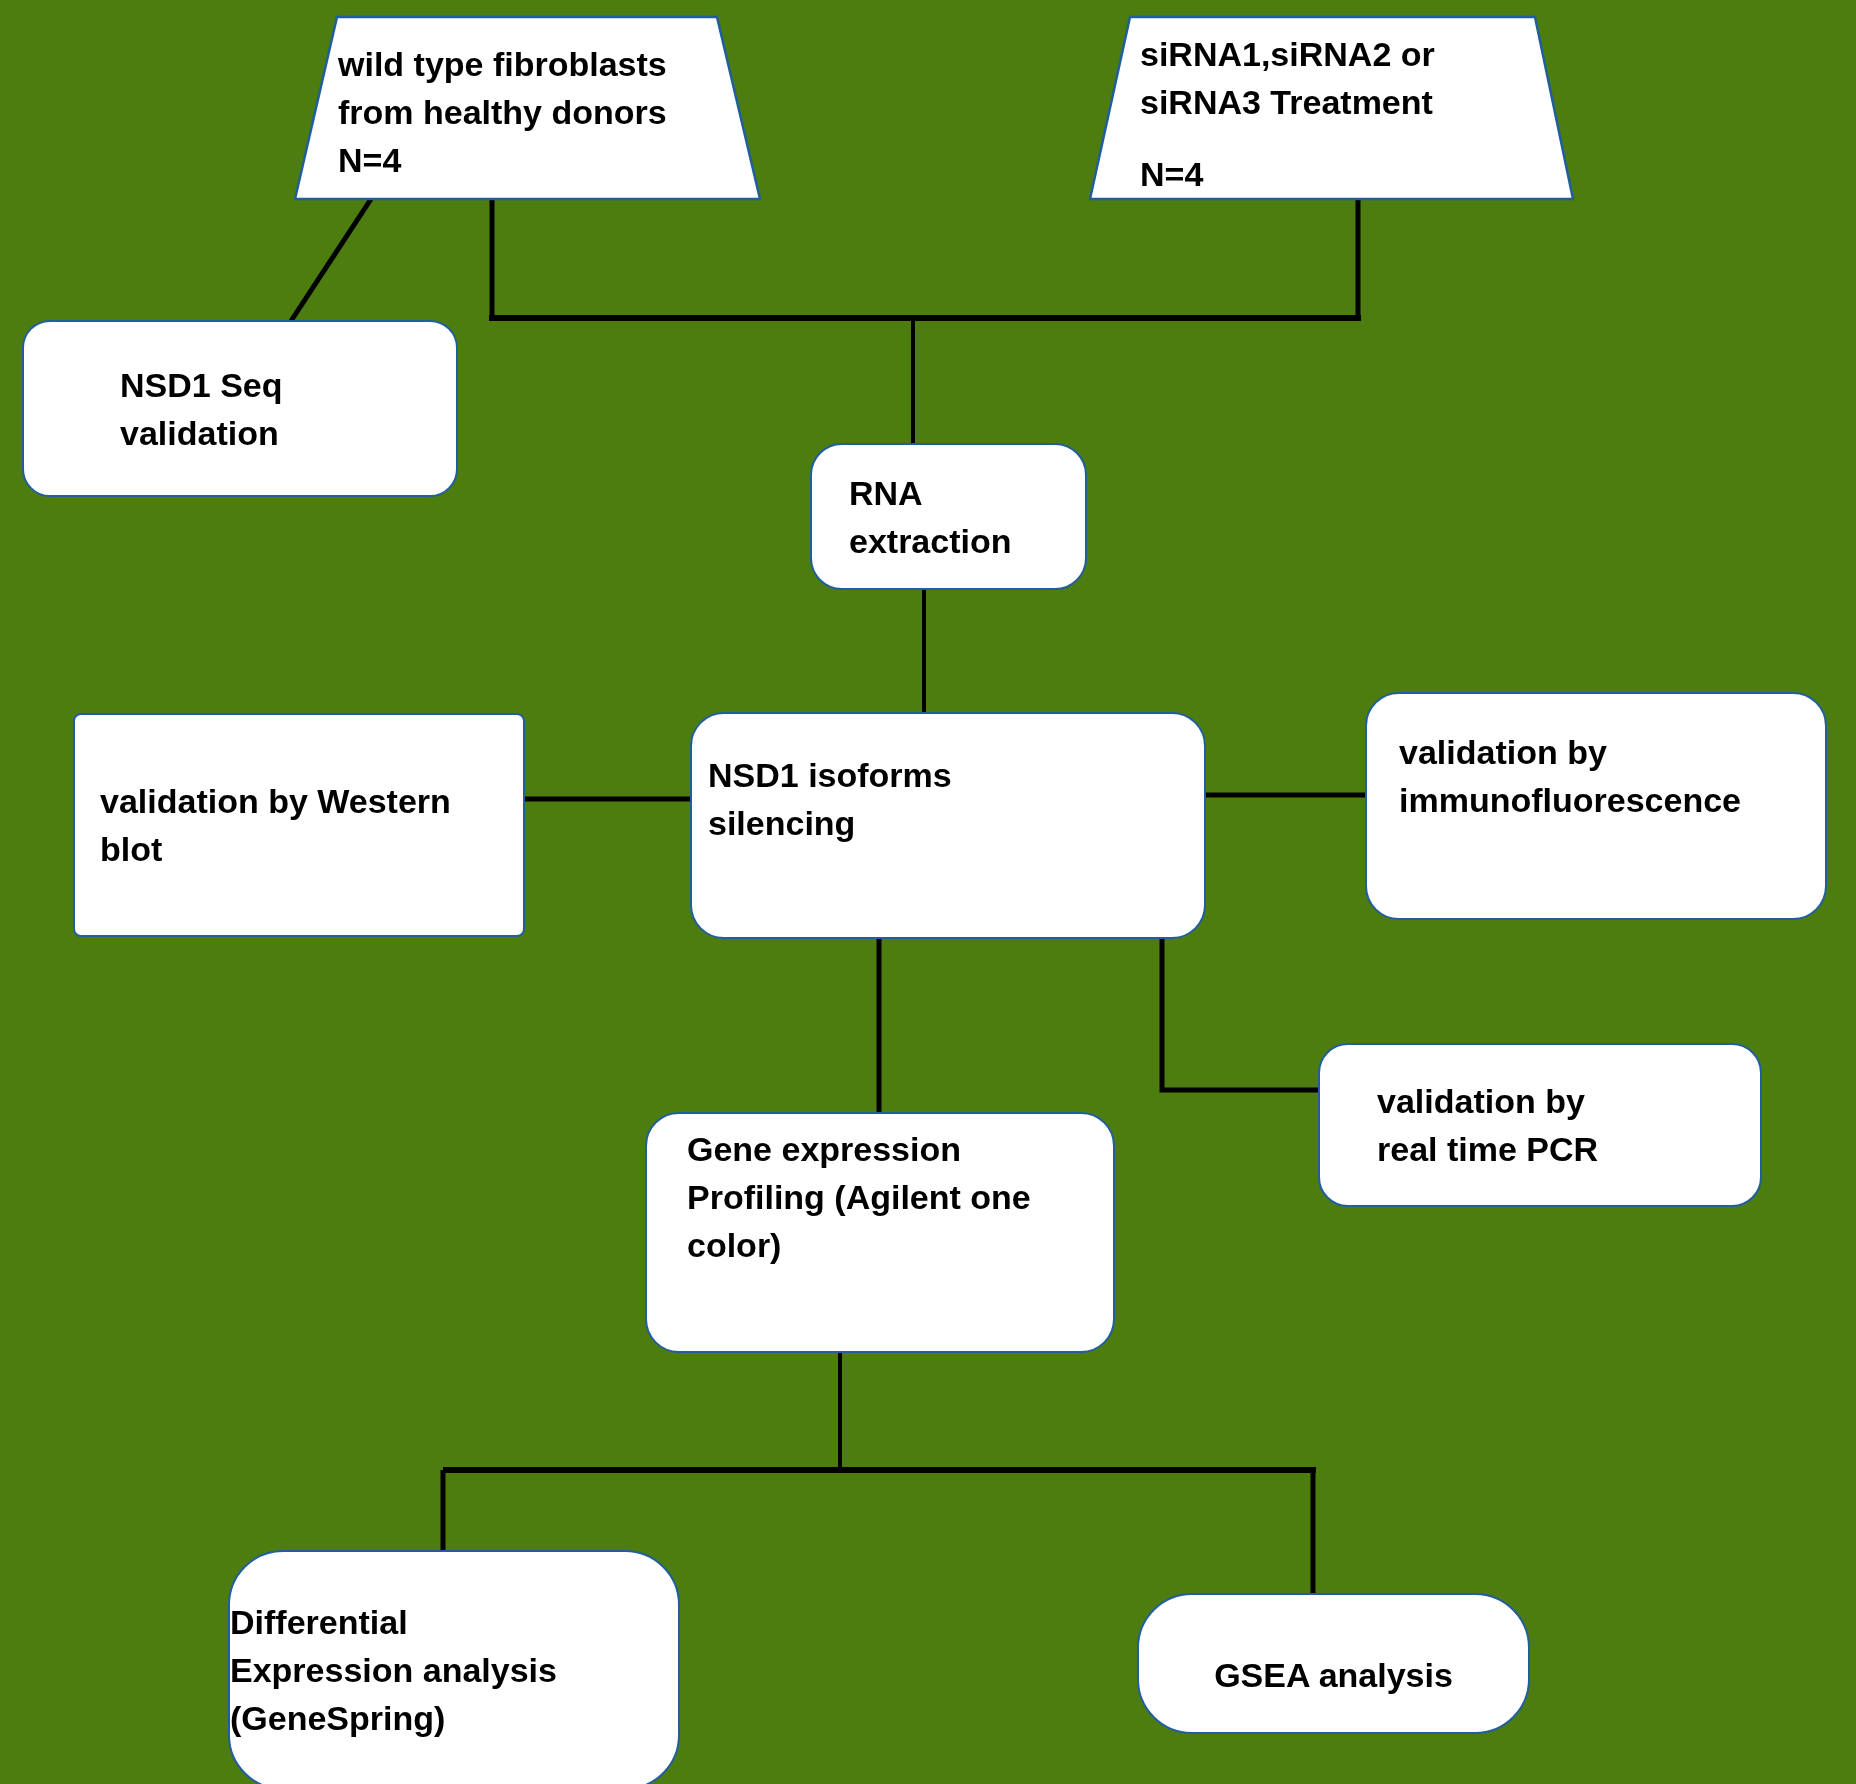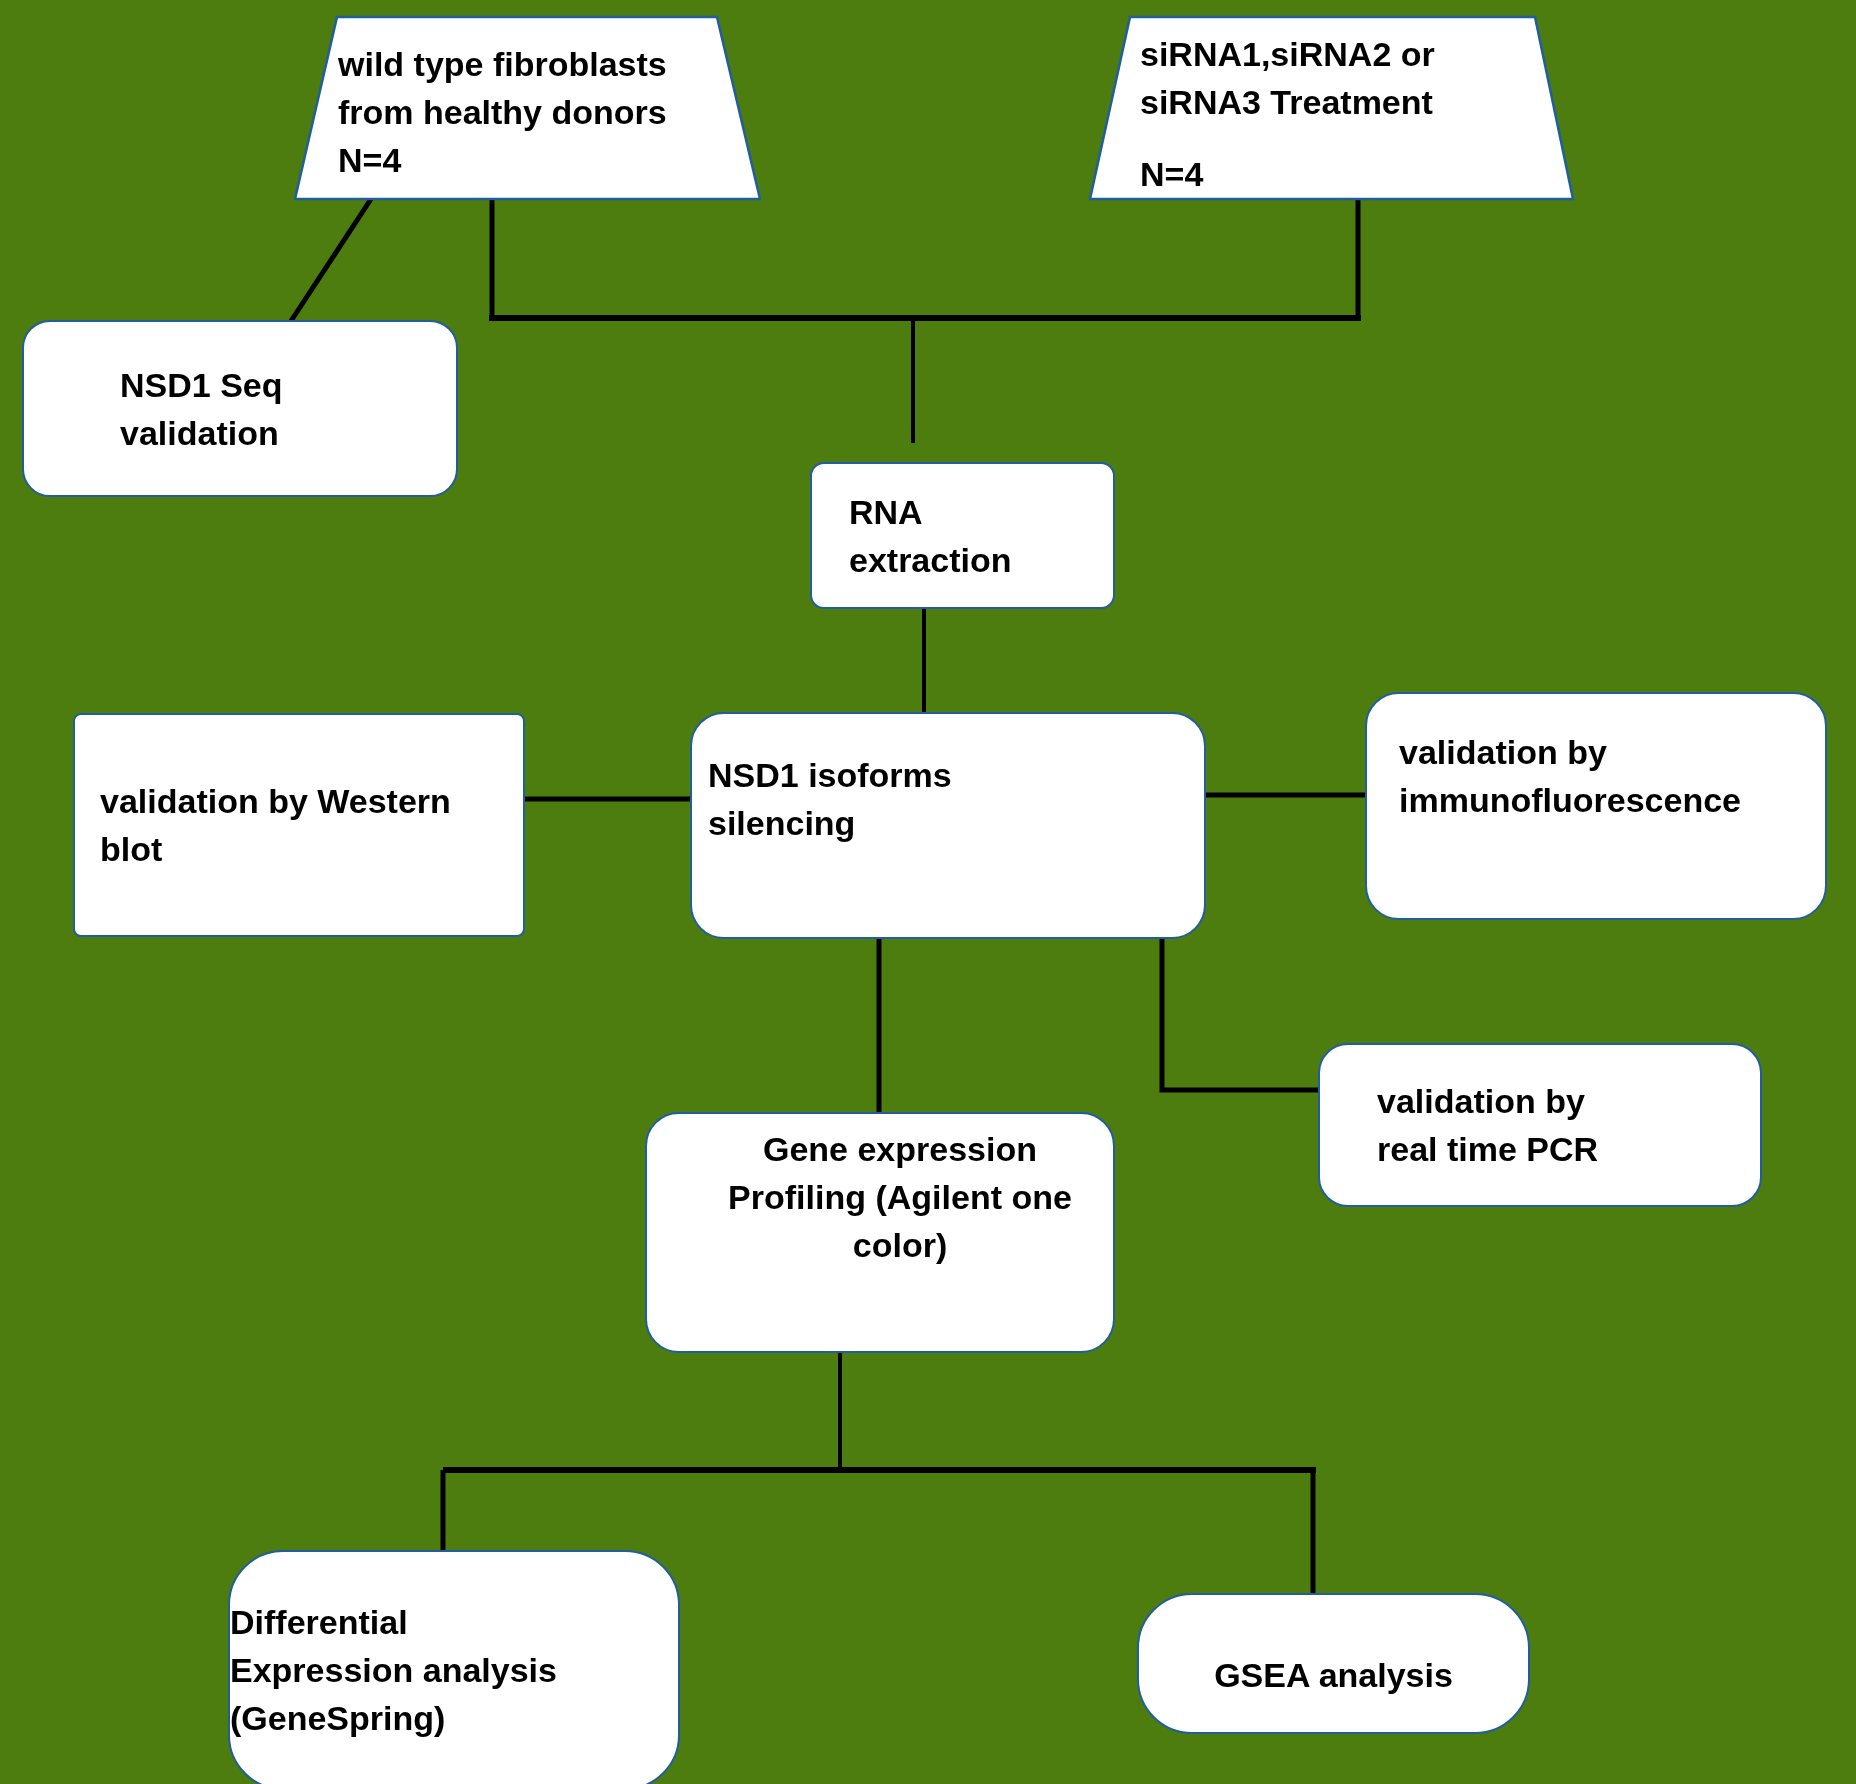--- a/index.html
+++ b/index.html
@@ -27,26 +27,26 @@
     font-size:34px;
     line-height:48px;
     color:var(--text,#000000);
     white-space:pre-line;
   }
   .trap-text{position:absolute;}
   .trap-text .n-label{display:block;}
 
   
   #nsd1-seq   {left:22px;  top:320px;  width:436px; height:177px; border-radius:28px; padding-left:96px;}
-  #rna        {left:810px; top:462px;  width:305px; height:147px; border-radius:14px; padding-left:37px;}
+  #rna        {left:810px; top:443px;  width:277px; height:147px; border-radius:32px; padding-left:37px;}
   #western    {left:73px;  top:713px;  width:452px; height:224px; border-radius:8px; padding-left:25px;}
   #silencing  {left:690px; top:712px;  width:516px; height:227px; border-radius:34px; padding-left:16px; padding-bottom:54px;}
   #immuno     {left:1365px;top:692px;  width:462px; height:228px; border-radius:34px; padding-left:32px; padding-bottom:60px;}
   #pcr        {left:1318px;top:1043px; width:444px; height:164px; border-radius:30px; padding-left:57px;}
-  #geneexp    {left:645px; top:1112px; width:470px; height:241px; border-radius:34px; padding-left:40px; padding-bottom:72px;text-align:center;}
+  #geneexp    {left:645px; top:1112px; width:470px; height:241px; border-radius:34px; padding-left:40px; padding-bottom:72px;}
   #diff       {left:228px; top:1550px; width:452px; height:240px; border-radius:55px; }
   #gsea       {left:1137px;top:1593px; width:393px; height:141px; border-radius:55px; align-items:center; justify-content:center; padding-top:22px;}
 
   #t1-text{left:338px; top:40px;  width:420px;}
   #t2-text{left:1140px;top:30px;  width:420px;}
   #t2-text .n-label{margin-top:24px;}
 </style>
 </head>
 <body>
 

